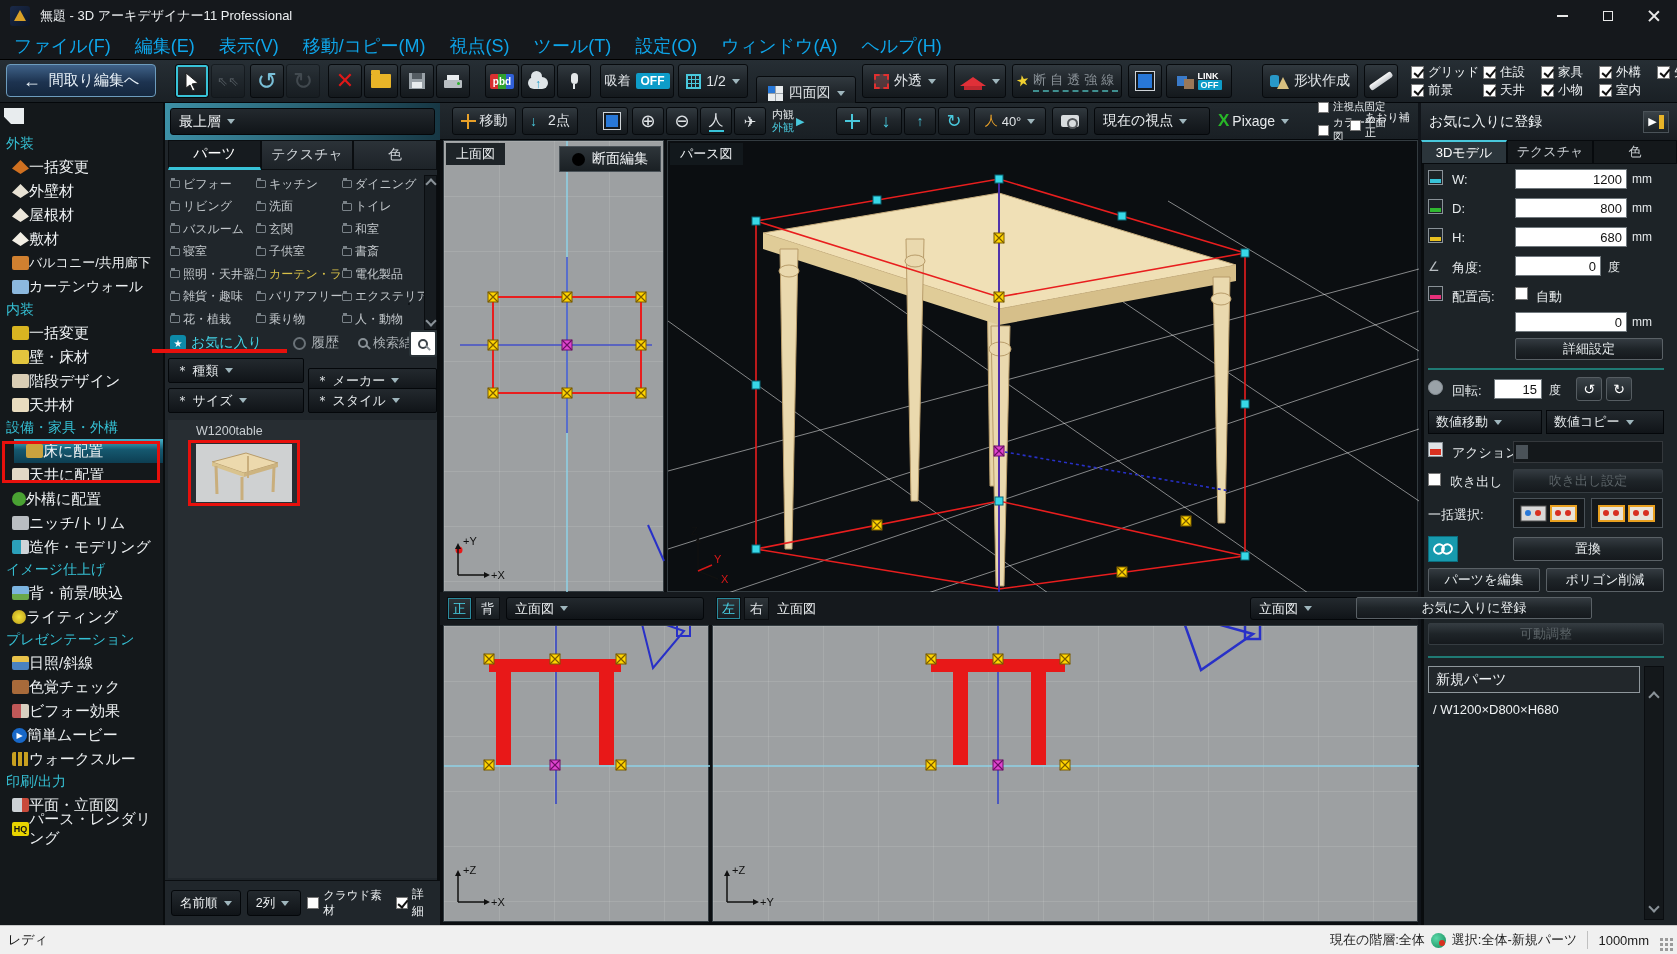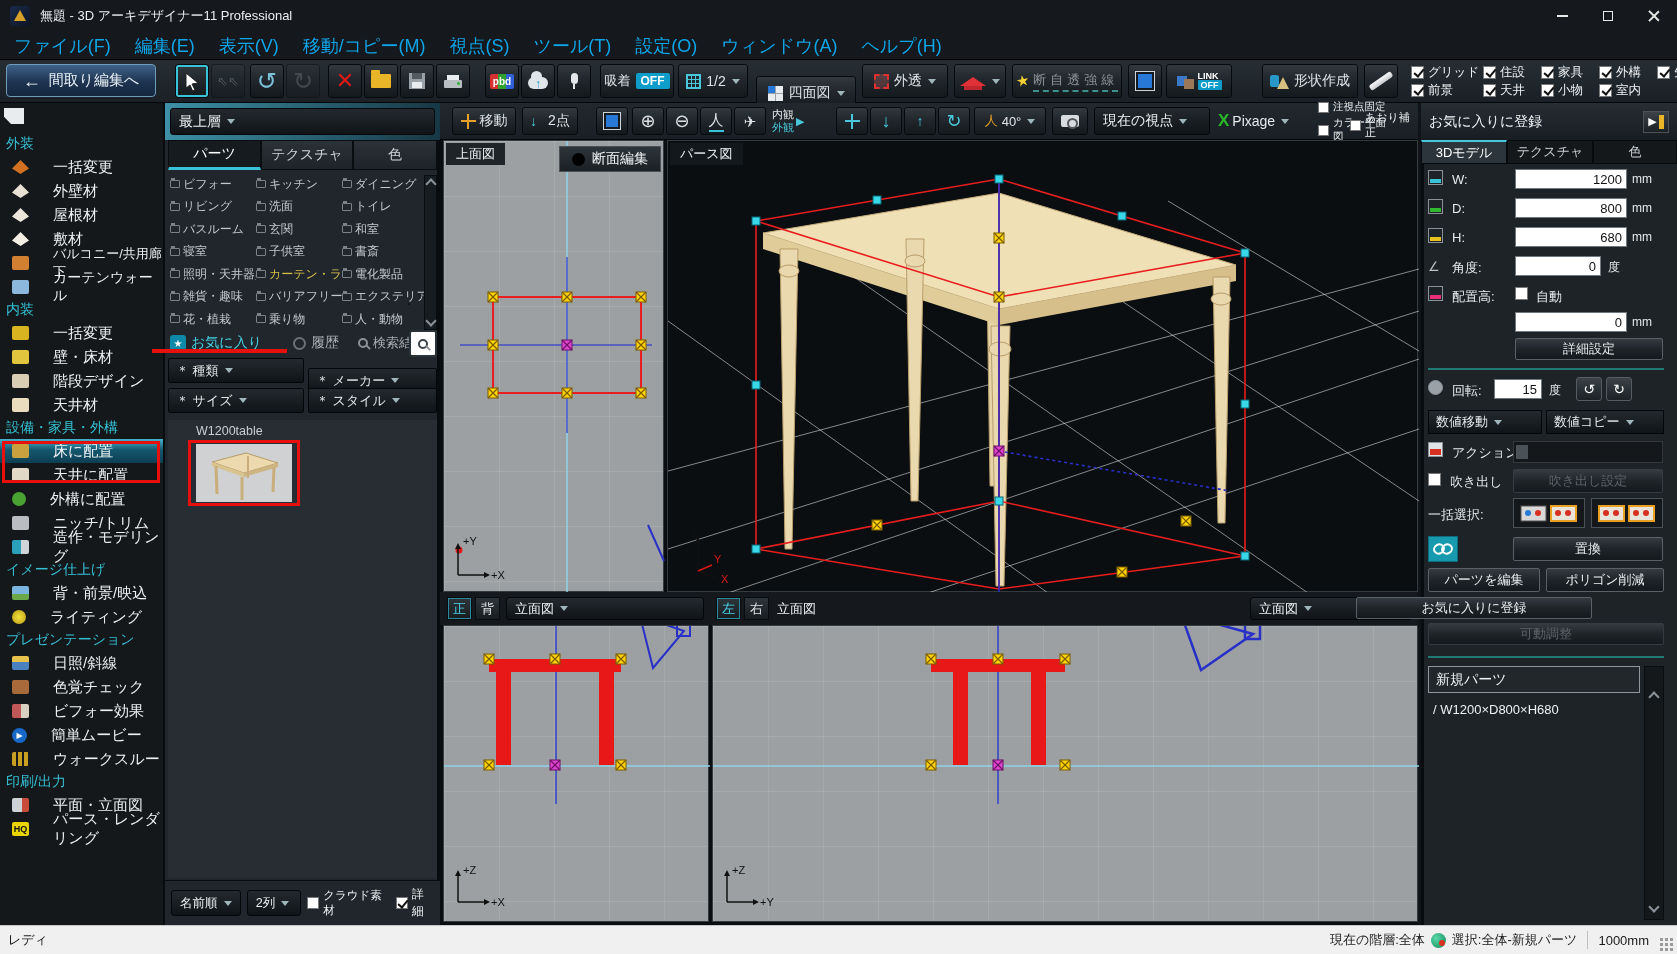--- a/index.html
+++ b/index.html
@@ -70,22 +70,22 @@
 .imove:before{content:"";position:absolute;left:6.5px;top:0;width:2px;height:15px;background:#e8a028}
 .imove:after{content:"";position:absolute;top:6.5px;left:0;height:2px;width:15px;background:#e8a028}
 .icamera{width:18px;height:12px;background:#d8dcde;border-radius:2px;position:relative}
 .icamera:before{content:"";position:absolute;left:6px;top:2.5px;width:7px;height:7px;border:2px solid #54585c;border-radius:50%}
 .cyan{color:#49c8dc}
 .small2{font-size:11px;line-height:1.15;text-align:left}
 
 .sidebar{left:0;top:103px;width:165px;height:822px;background:#14181b;border-right:2px solid #090c0e}
 .corner{left:4px;top:108px;width:20px;height:16px;background:#e8ecee;clip-path:polygon(0 0,100% 0,100% 100%,35% 100%,0 55%)}
 .sectitle{height:22px;display:flex;align-items:center;padding-left:6px;color:#35c0d4;font-size:14px}
-.sitem{height:24px;display:flex;align-items:center;gap:24px;padding-left:12px;font-size:15px;color:#eef1f3;cursor:default}
-.sitem.sel{background:linear-gradient(#45b3cc,#15586f 45%,#0d3e52);}
+.sitem{height:24px;display:flex;align-items:center;gap:0;padding-left:12px;font-size:15px;color:#eef1f3;cursor:default}
+.sitem.sel{background:linear-gradient(#45b3cc,#15586f 45%,#0d3e52);margin-left:14px;}
 .si{width:17px;height:14px;border-radius:2px;flex:none}
 .sidiamond{clip-path:polygon(50% 0,100% 60%,50% 100%,0 60%)}
 .sicircle{border-radius:50%;width:14px;height:14px}
 .hq{display:flex;align-items:center;justify-content:center;background:#e8d400;color:#111;font-weight:bold;font-size:9px;border-radius:2px}
 .playic{display:flex;align-items:center;justify-content:center;background:#1868c8;color:#fff;font-size:8px;border-radius:50%;width:15px;height:15px}
 
 .partspanel{left:165px;top:103px;width:275px;height:822px;background:#20262b;border-right:3px solid #090c0e}
 .layerbar{left:165px;top:103px;width:275px;height:37px;background:linear-gradient(90deg,#3d90a6,#173744);display:flex;align-items:center;padding:0 5px}
 .dd{background:linear-gradient(#23292e,#101418);border:1px solid #04070a;border-radius:3px;display:flex;align-items:center;padding:0 8px;color:#eef1f3;font-size:14px}
 .ptab{position:absolute;top:140px;height:30px;display:flex;align-items:center;justify-content:center;font-size:14px;color:#cfd4d8;background:linear-gradient(#2b3238,#1d2328);border:1px solid #0a0d10}

